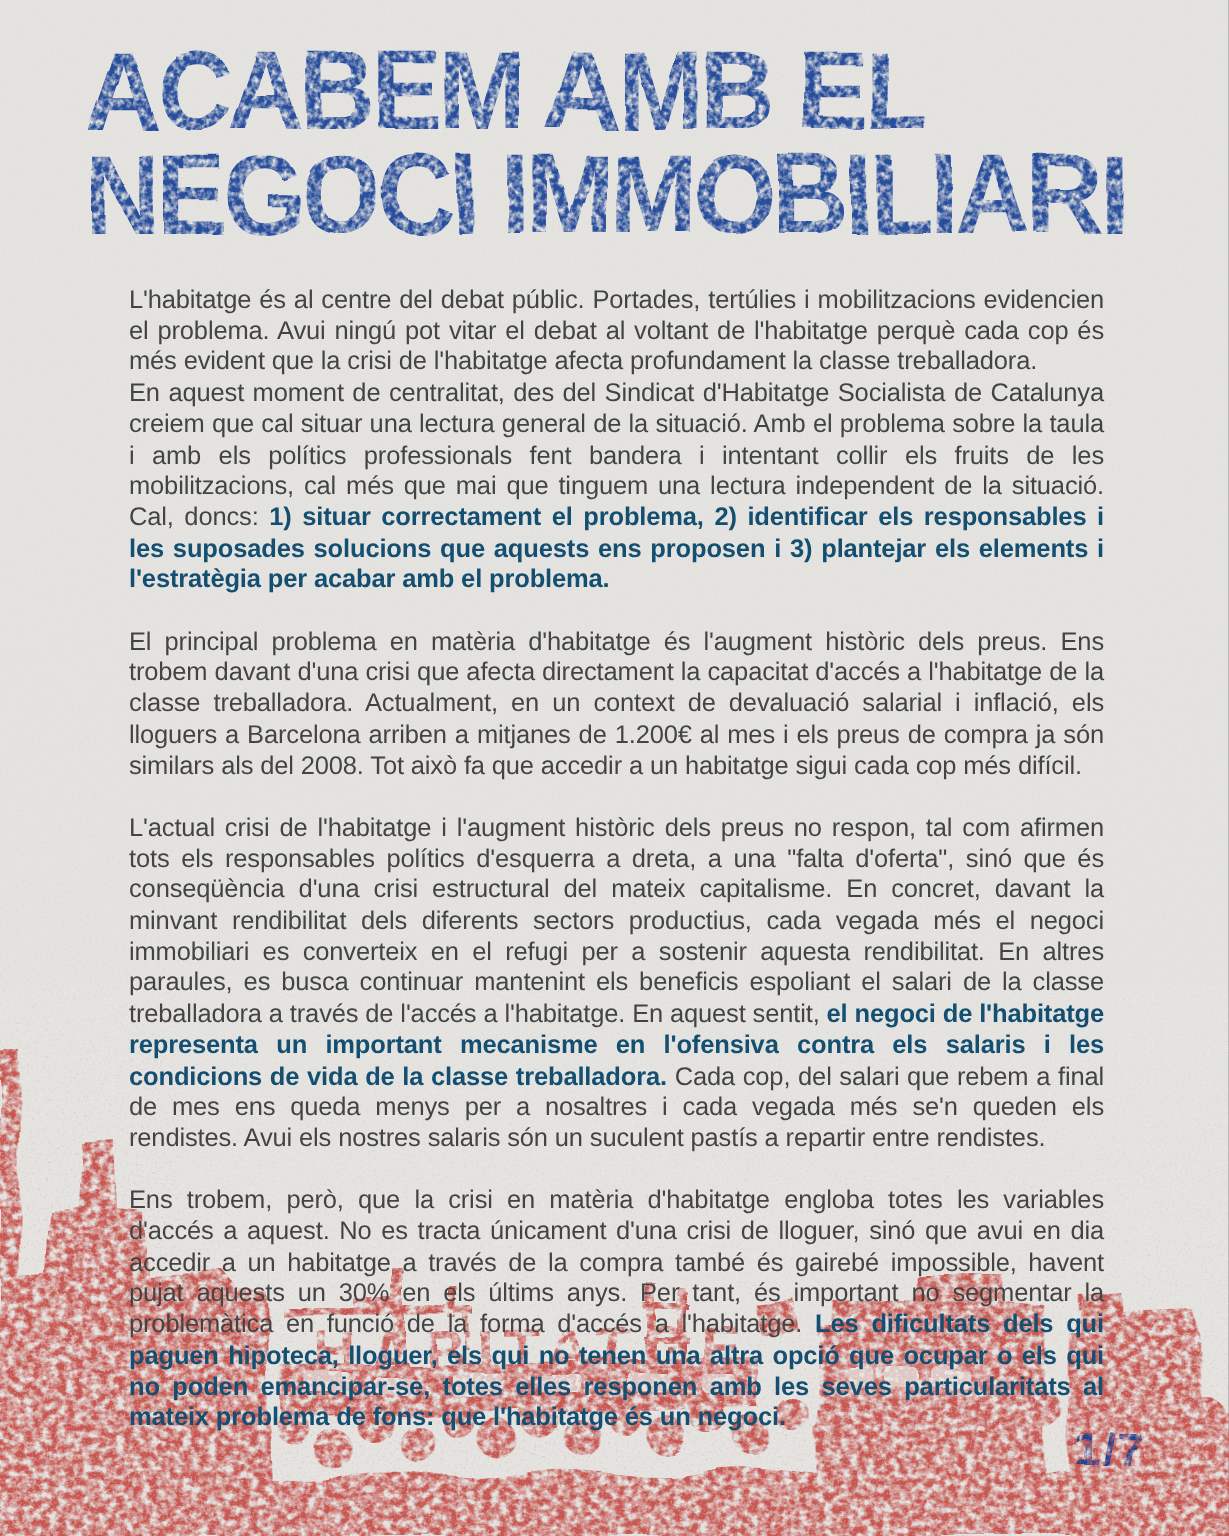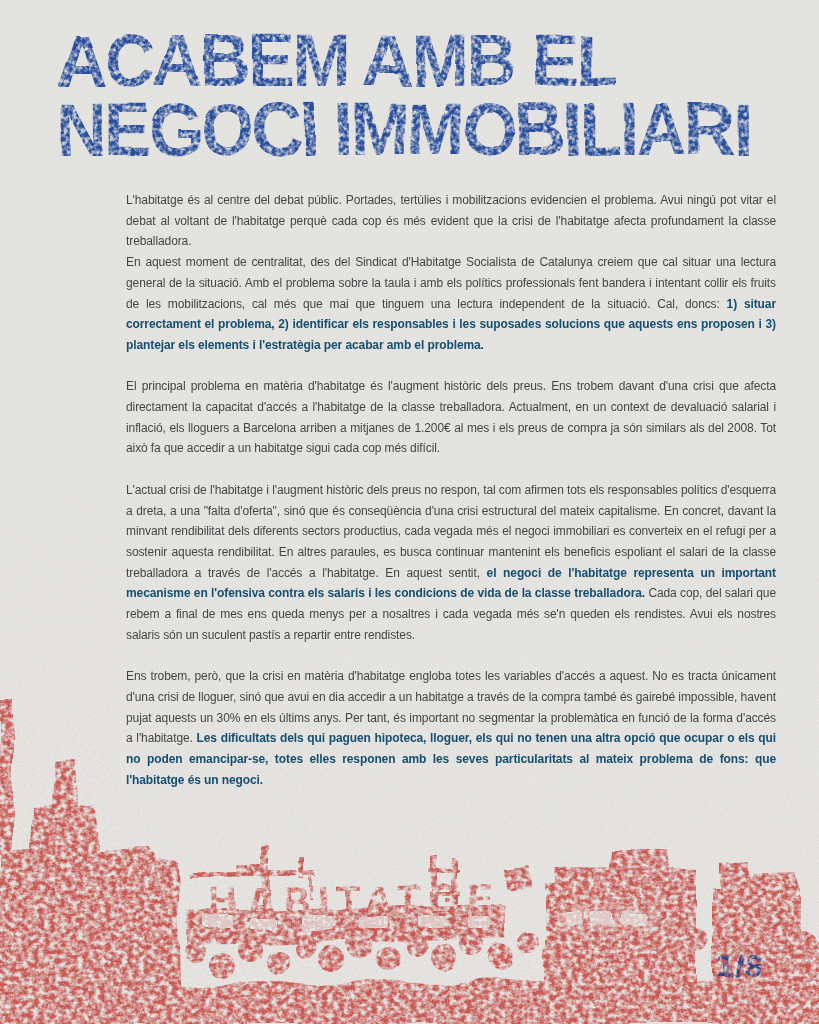--- a/index.html
+++ b/index.html
@@ -23,25 +23,24 @@
     line-height:0.93;
     transform:scaleY(1.07);
     transform-origin:top left;
     filter:url(#distressT);
     white-space:nowrap;
   }
   .title .line{display:block;}
   .content{
     position:absolute;left:86px;top:190px;width:650px;z-index:2;
     color:#3e3e3e;
-    font-size:12px;
+    font-size:17px;
     line-height:20.7px;
     text-align:justify;
     letter-spacing:-0.1px;
-    margin-left:40px;
   }
   .content p{margin:0;}
   .content p.gap-after{margin-bottom:20.7px;}
   .content strong{font-weight:700;color:#0c4a6e;}
   .page-number{
     position:absolute;right:57px;top:948px;z-index:3;
     color:#1c3d90;
     font-weight:700;
     font-size:31px;
     letter-spacing:1px;
@@ -194,19 +193,19 @@
   </h1>
 
   <main class="content">
     <p><span>L'habitatge és al centre del debat públic. Portades, tertúlies i mobilitzacions evidencien el problema. Avui ningú pot vitar el debat al voltant de l'habitatge perquè cada cop és més evident que la crisi de l'habitatge afecta profundament la classe treballadora.</span></p>
     <p class="gap-after"><span>En aquest moment de centralitat, des del Sindicat d'Habitatge Socialista de Catalunya creiem que cal situar una lectura general de la situació. Amb el problema sobre la taula i amb els polítics professionals fent bandera i intentant collir els fruits de les mobilitzacions, cal més que mai que tinguem una lectura independent de la situació. Cal, doncs: </span><strong>1) situar correctament el problema, 2) identificar els responsables i les suposades solucions que aquests ens proposen i 3) plantejar els elements i l'estratègia per acabar amb el problema.</strong></p>
     <p class="gap-after"><span>El principal problema en matèria d'habitatge és l'augment històric dels preus. Ens trobem davant d'una crisi que afecta directament la capacitat d'accés a l'habitatge de la classe treballadora. Actualment, en un context de devaluació salarial i inflació, els lloguers a Barcelona arriben a mitjanes de 1.200€ al mes i els preus de compra ja són similars als del 2008. Tot això fa que accedir a un habitatge sigui cada cop més difícil.</span></p>
     <p class="gap-after"><span>L'actual crisi de l'habitatge i l'augment històric dels preus no respon, tal com afirmen tots els responsables polítics d'esquerra a dreta, a una "falta d'oferta", sinó que és conseqüència d'una crisi estructural del mateix capitalisme. En concret, davant la minvant rendibilitat dels diferents sectors productius, cada vegada més el negoci immobiliari es converteix en el refugi per a sostenir aquesta rendibilitat. En altres paraules, es busca continuar mantenint els beneficis espoliant el salari de la classe treballadora a través de l'accés a l'habitatge. En aquest sentit, </span><strong>el negoci de l'habitatge representa un important mecanisme en l'ofensiva contra els salaris i les condicions de vida de la classe treballadora.</strong><span> Cada cop, del salari que rebem a final de mes ens queda menys per a nosaltres i cada vegada més se'n queden els rendistes. Avui els nostres salaris són un suculent pastís a repartir entre rendistes.</span></p>
     <p><span>Ens trobem, però, que la crisi en matèria d'habitatge engloba totes les variables d'accés a aquest. No es tracta únicament d'una crisi de lloguer, sinó que avui en dia accedir a un habitatge a través de la compra també és gairebé impossible, havent pujat aquests un 30% en els últims anys. Per tant, és important no segmentar la problemàtica en funció de la forma d'accés a l'habitatge. </span><strong>Les dificultats dels qui paguen hipoteca, lloguer, els qui no tenen una altra opció que ocupar o els qui no poden emancipar-se, totes elles responen amb les seves particularitats al mateix problema de fons: que l'habitatge és un negoci.</strong></p>
   </main>
 
-  <div class="page-number">1/8</div>
+  <div class="page-number">1/7</div>
 
   <svg class="grain" width="819" height="1024" viewBox="0 0 819 1024" aria-hidden="true">
     <rect width="819" height="1024" filter="url(#paper)" opacity="0.6"></rect>
   </svg>
 
 </div>
 
 </body></html>

